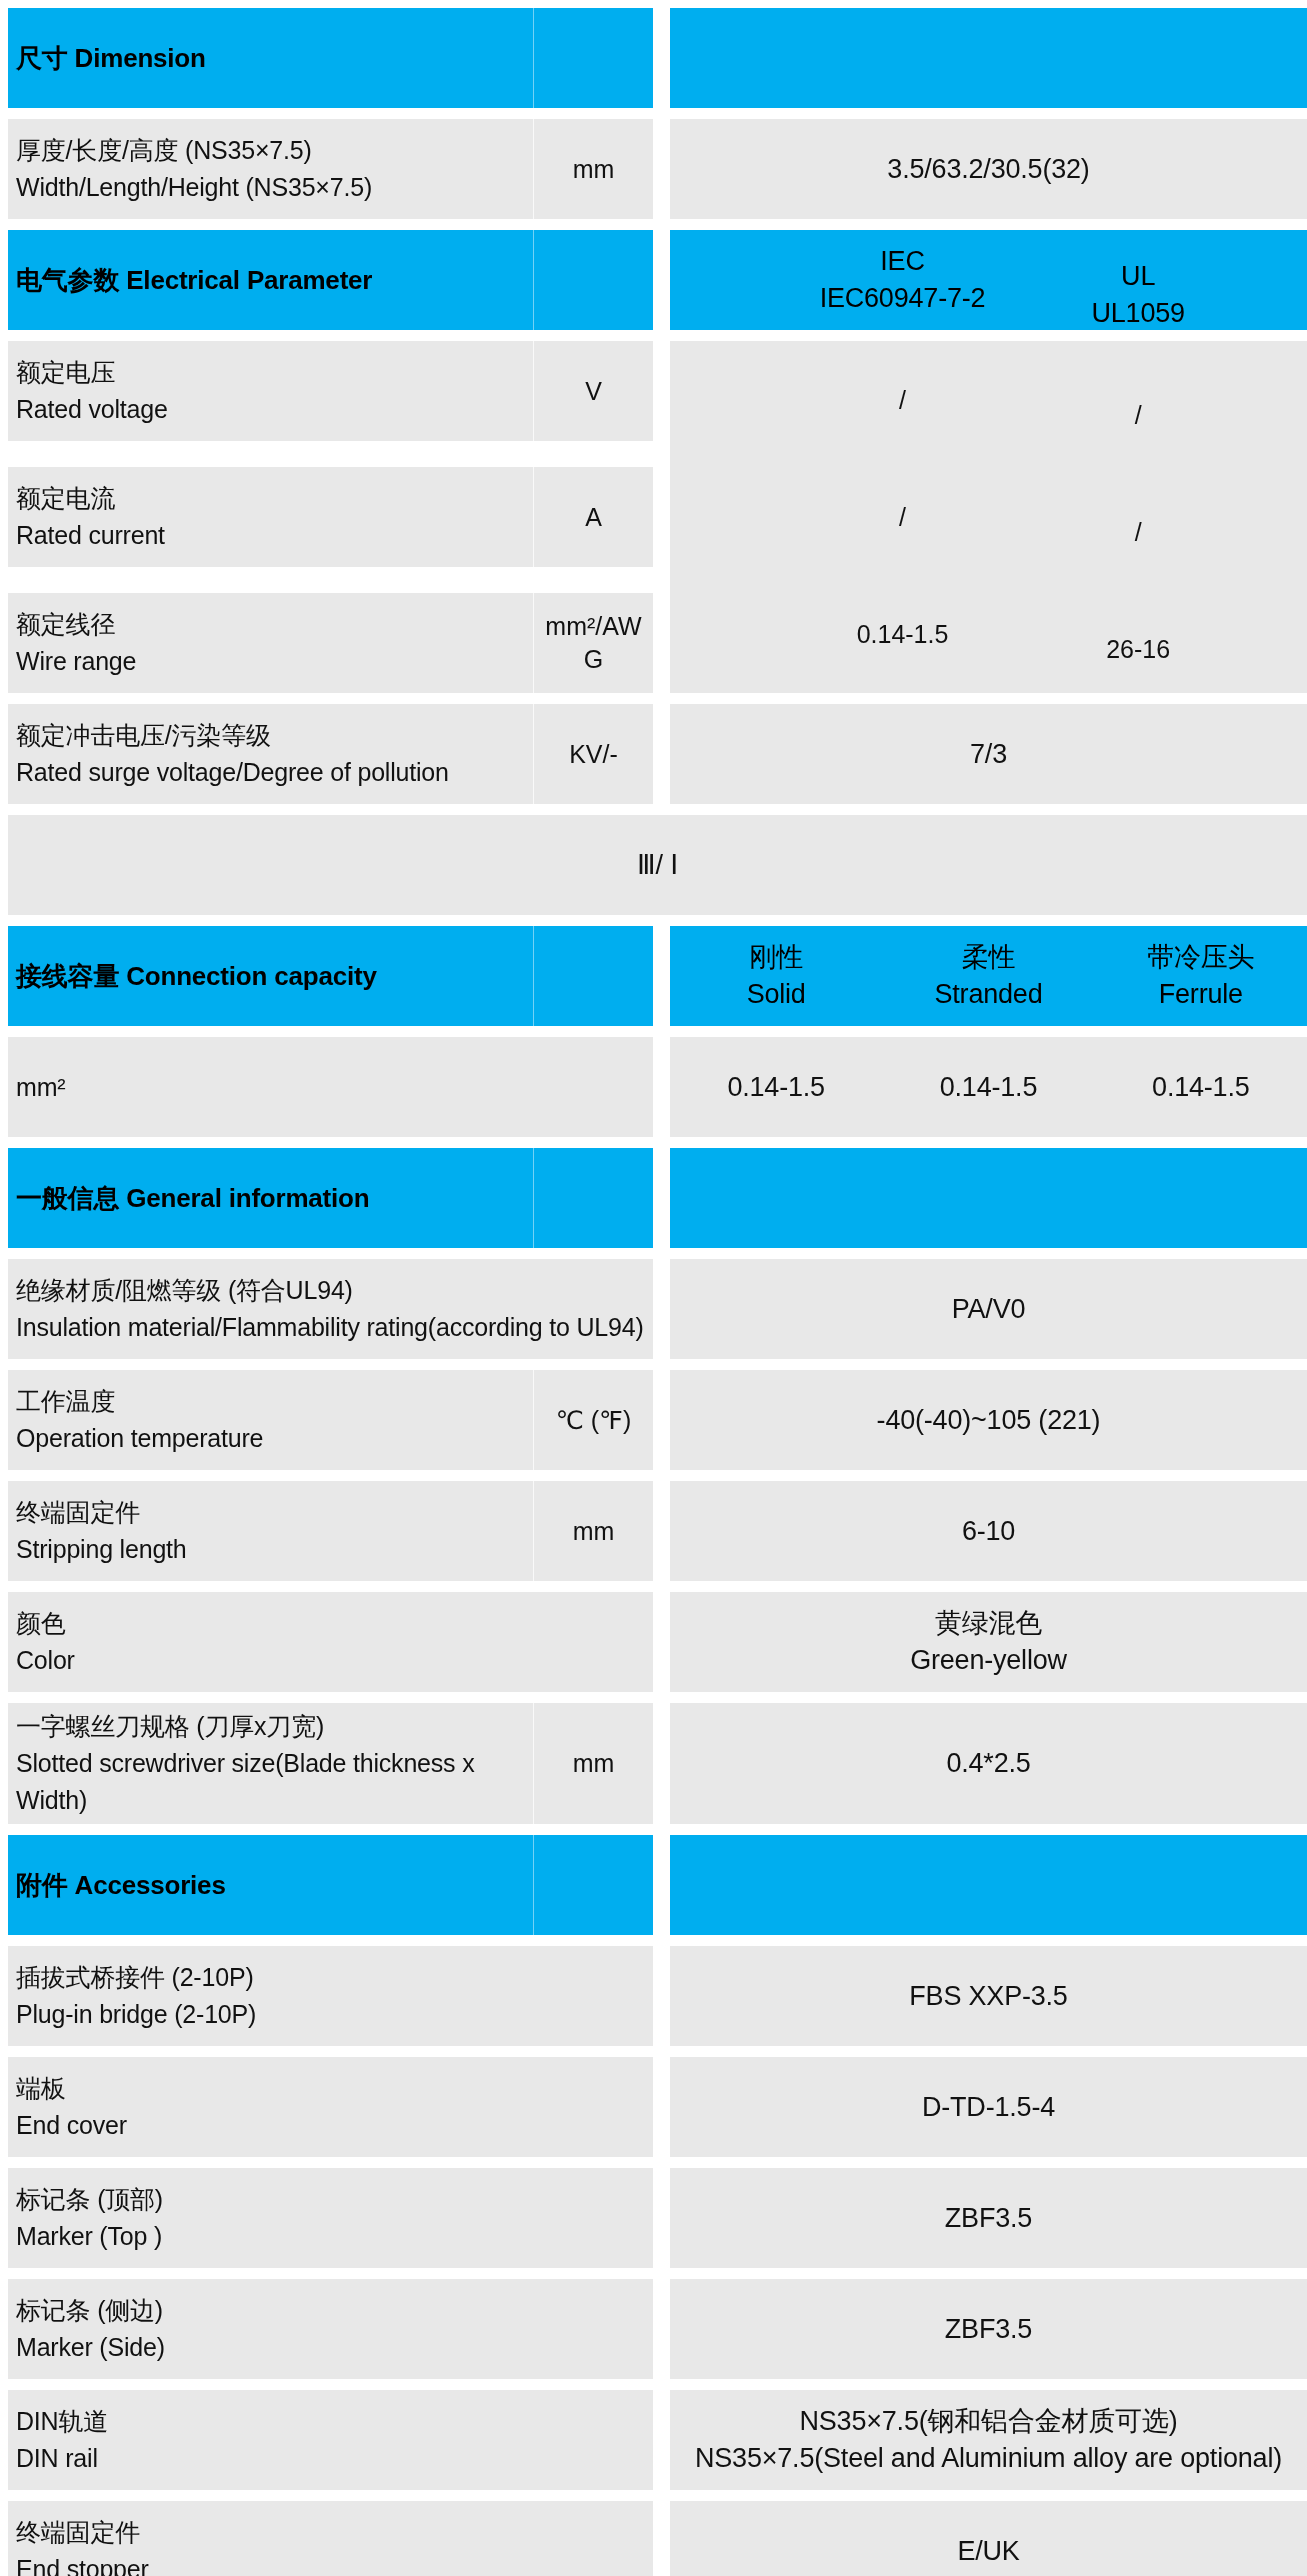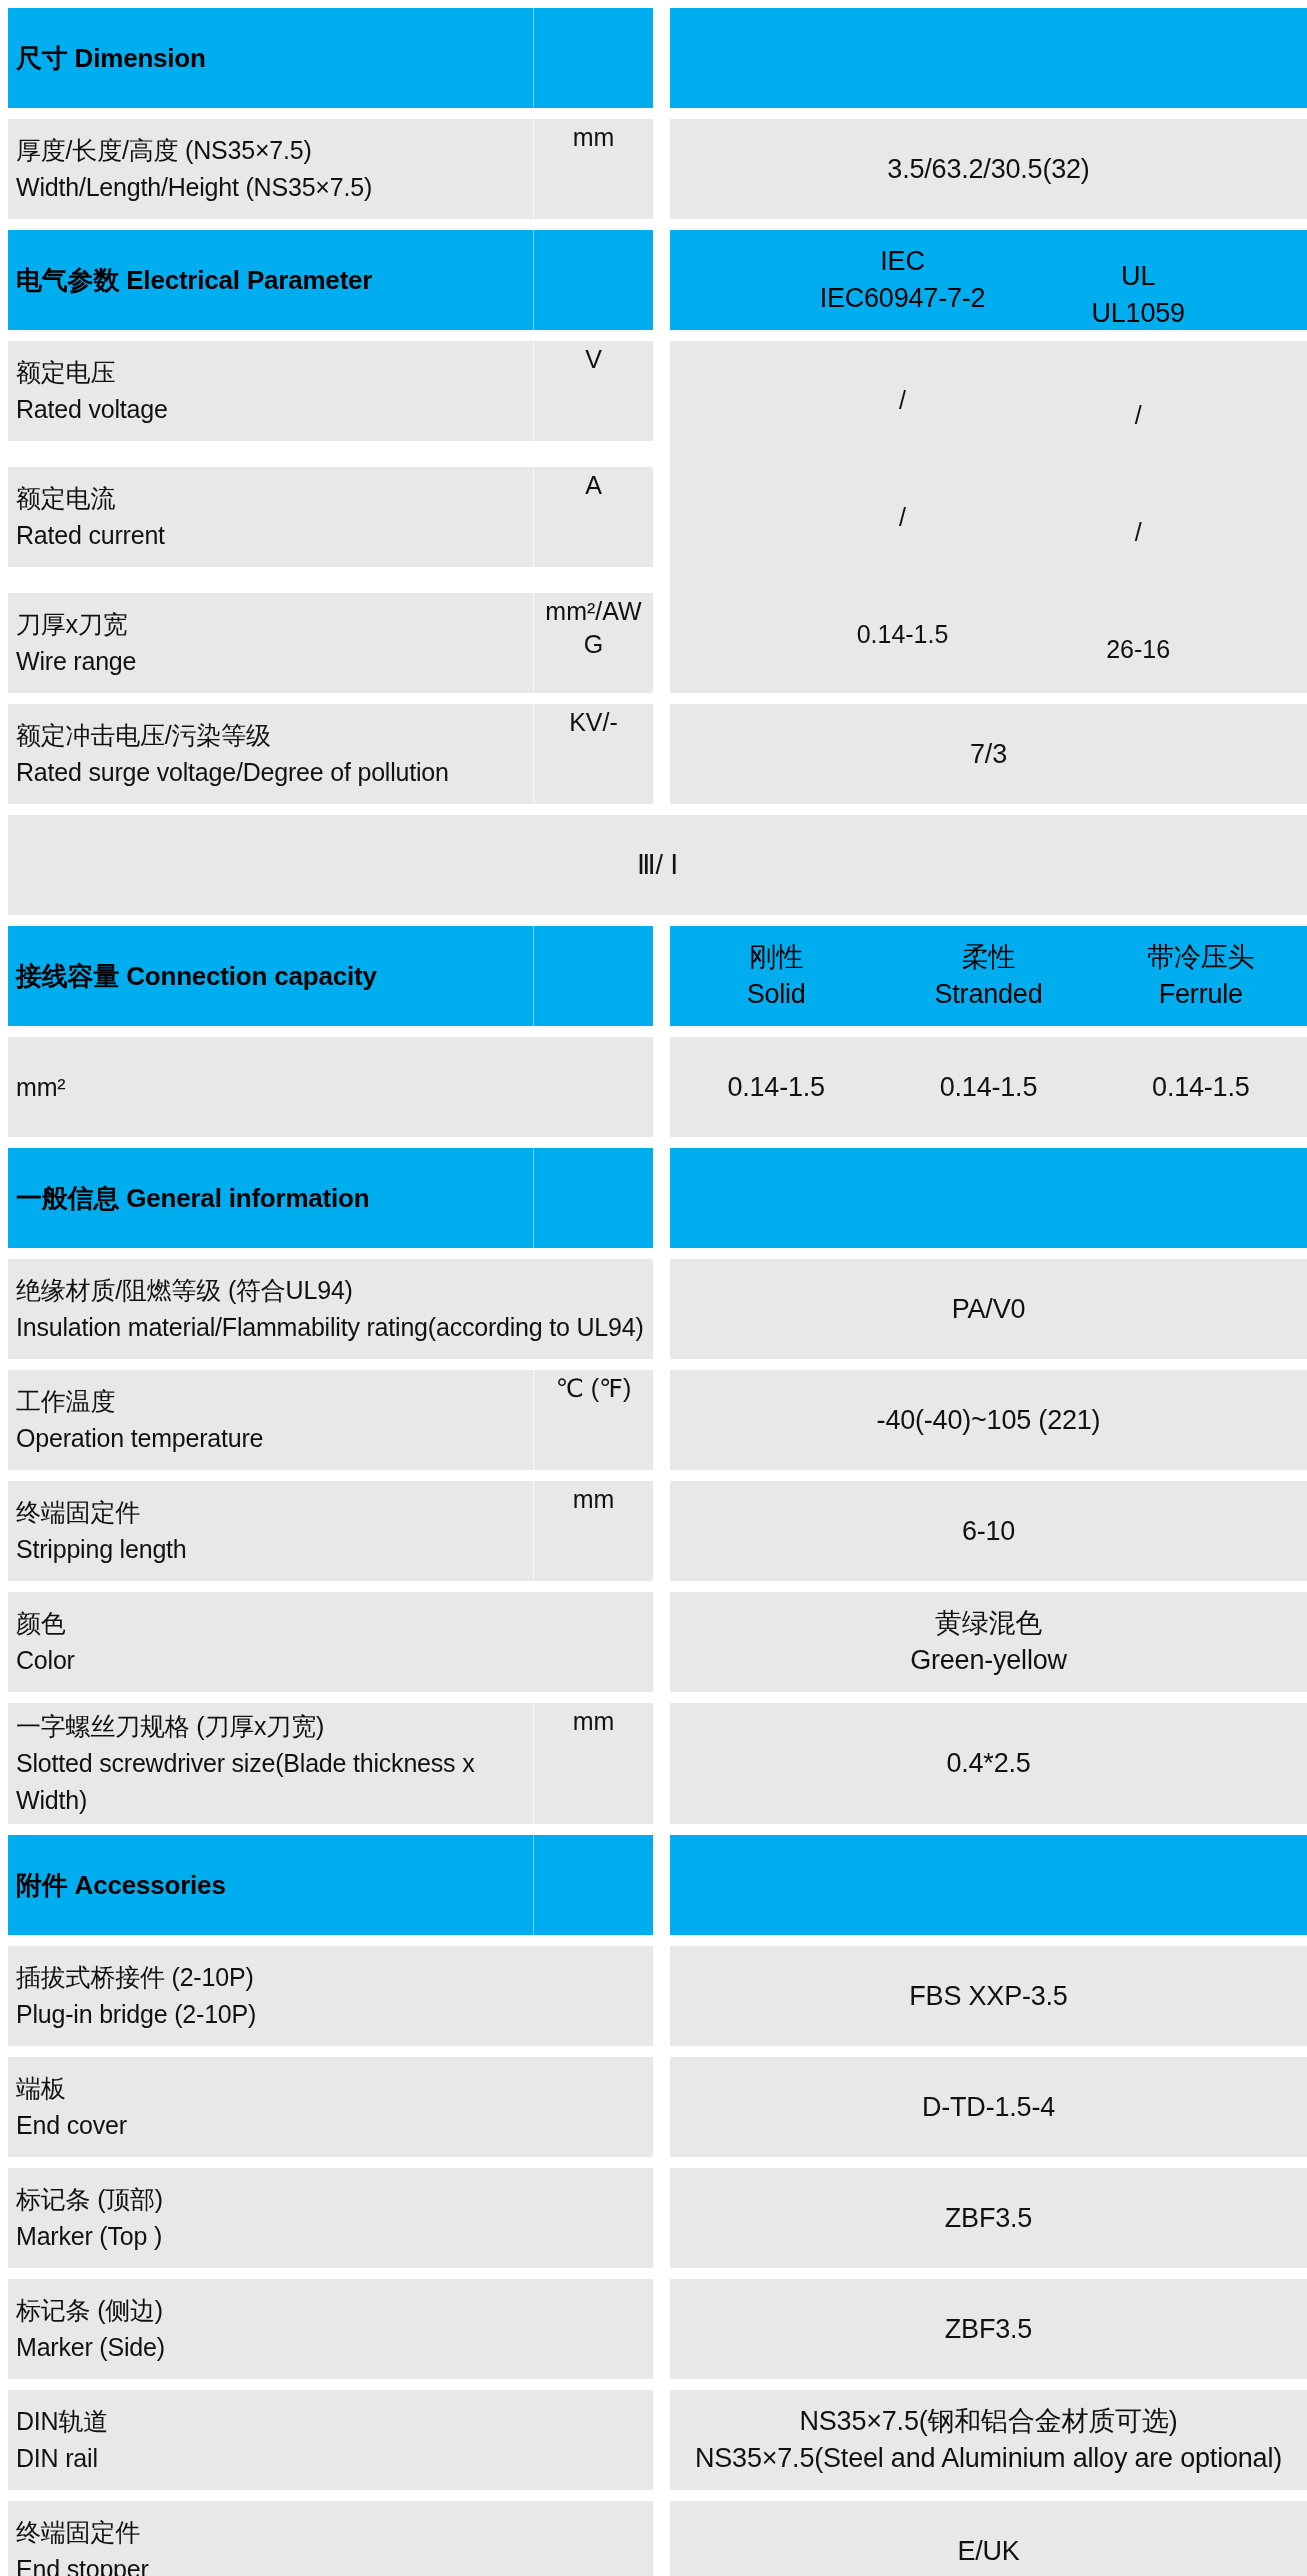--- a/index.html
+++ b/index.html
@@ -51,21 +51,21 @@
     padding: 5px 6px 5px 8px;
     font-size: 25px;
     line-height: 37px;
     letter-spacing: -0.2px;
   }
   .unit {
     width: 120px;
     box-sizing: border-box;
     border-left: 1px solid rgba(255,255,255,0.75);
     display: flex;
-    align-items: flex-start;
+    align-items: center;
     justify-content: center;
     text-align: center;
     font-size: 25px;
     line-height: 33px;
     padding: 2px;
   }
   .unit-text { max-width: 100px; word-break: break-all; display: inline-block; }
   
   .head .lcell, .head .rcell { background: var(--accent); }
   .head .lbl { font-weight: 700; font-size: 26px; color: #000; }
@@ -174,21 +174,21 @@
         <div class="lbl">
           <div>额定电流</div>
           <div>Rated current</div>
         </div>
         <div class="unit">
           <span class="unit-text">A</span>
         </div>
       </div>
       <div class="lcell">
         <div class="lbl">
-          <div>刀厚x刀宽</div>
+          <div>额定线径</div>
           <div>Wire range</div>
         </div>
         <div class="unit">
           <span class="unit-text">mm²/AWG</span>
         </div>
       </div>
     </div>
     <div class="rmerged">
       <div class="vrow">
         <span class="pos2a">/</span>

